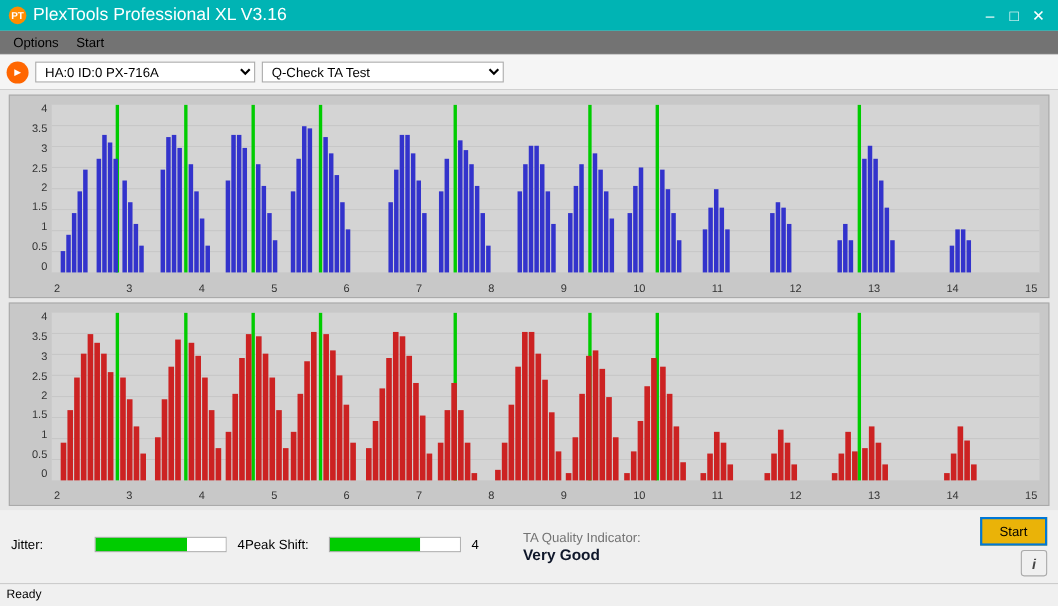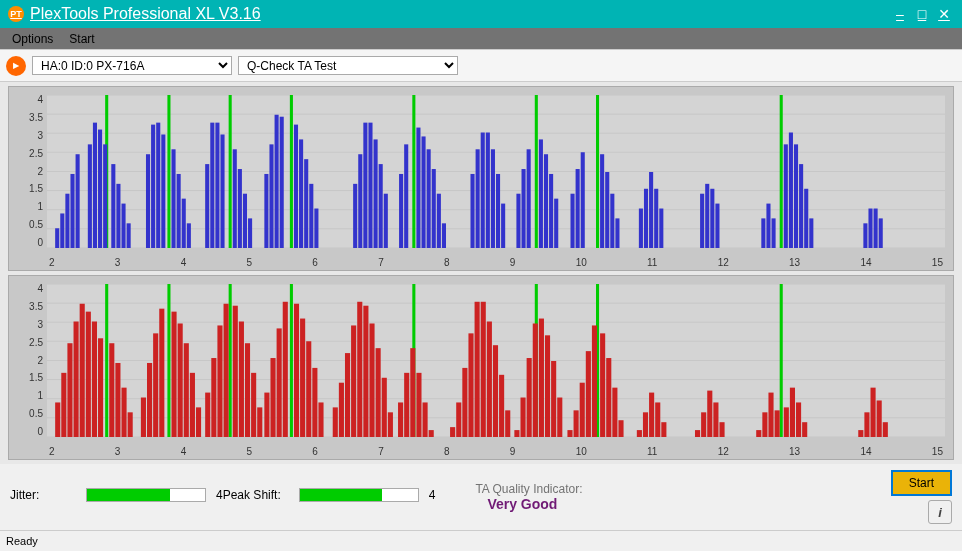--- a/index.html
+++ b/index.html
@@ -7,21 +7,20 @@
 
     
     .title-bar {
       background: #00b4b4;
       color: white;
       height: 28px;
       display: flex;
       align-items: center;
       padding: 0 8px;
       justify-content: space-between;
-      text-decoration: underline;
     }
     .title-bar-left { display: flex; align-items: center; gap: 6px; }
     .title-bar-title { font-size: 16px; font-weight: normal; }
     .title-bar-controls { display: flex; gap: 2px; }
     .title-bar-btn {
       width: 20px; height: 20px; background: transparent; border: none;
       color: white; cursor: pointer; font-size: 14px; display: flex;
       align-items: center; justify-content: center;
     }
     .title-bar-icon {
@@ -565,21 +564,21 @@
       <div class="progress-bar-container">
         <div class="progress-segment" style="width: 70%;"></div>
         <div class="progress-empty"></div>
       </div>
       <span class="metric-value">4</span>
     </div>
   </div>
 
   <div class="ta-quality-section">
     <div style="font-size:12px; color:#737373;">TA Quality Indicator:</div>
-    <div style="font-size:14px; font-weight:bold; color:#701a75;margin-left:12px;">Very Good</div>
+    <div style="font-size:14px; font-weight:bold; color:#0f172a;">Very Good</div>
   </div>
 
   <div class="bottom-right">
     <button class="start-btn">Start</button>
     <button class="info-btn">i</button>
   </div>
 </div>
 
 <div class="status-bar">
   <span>Ready</span>

